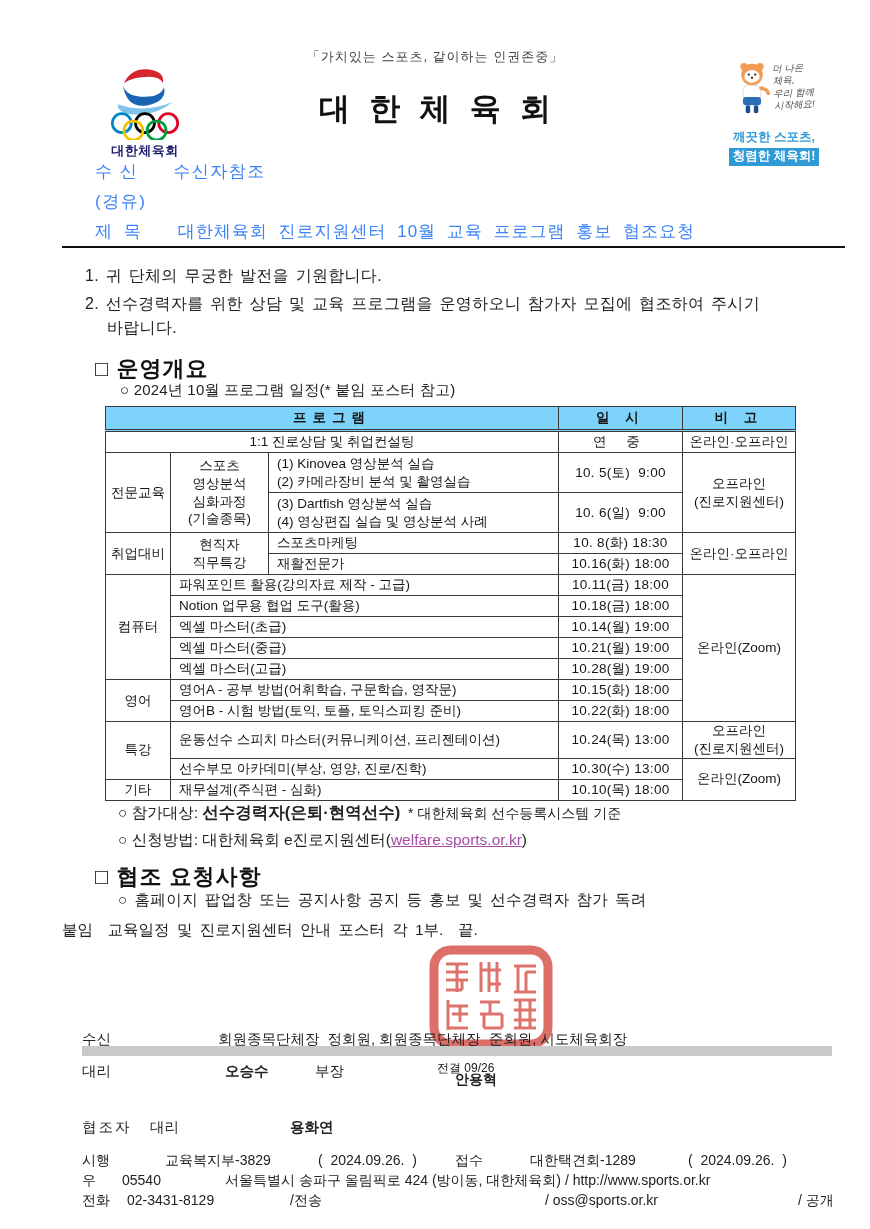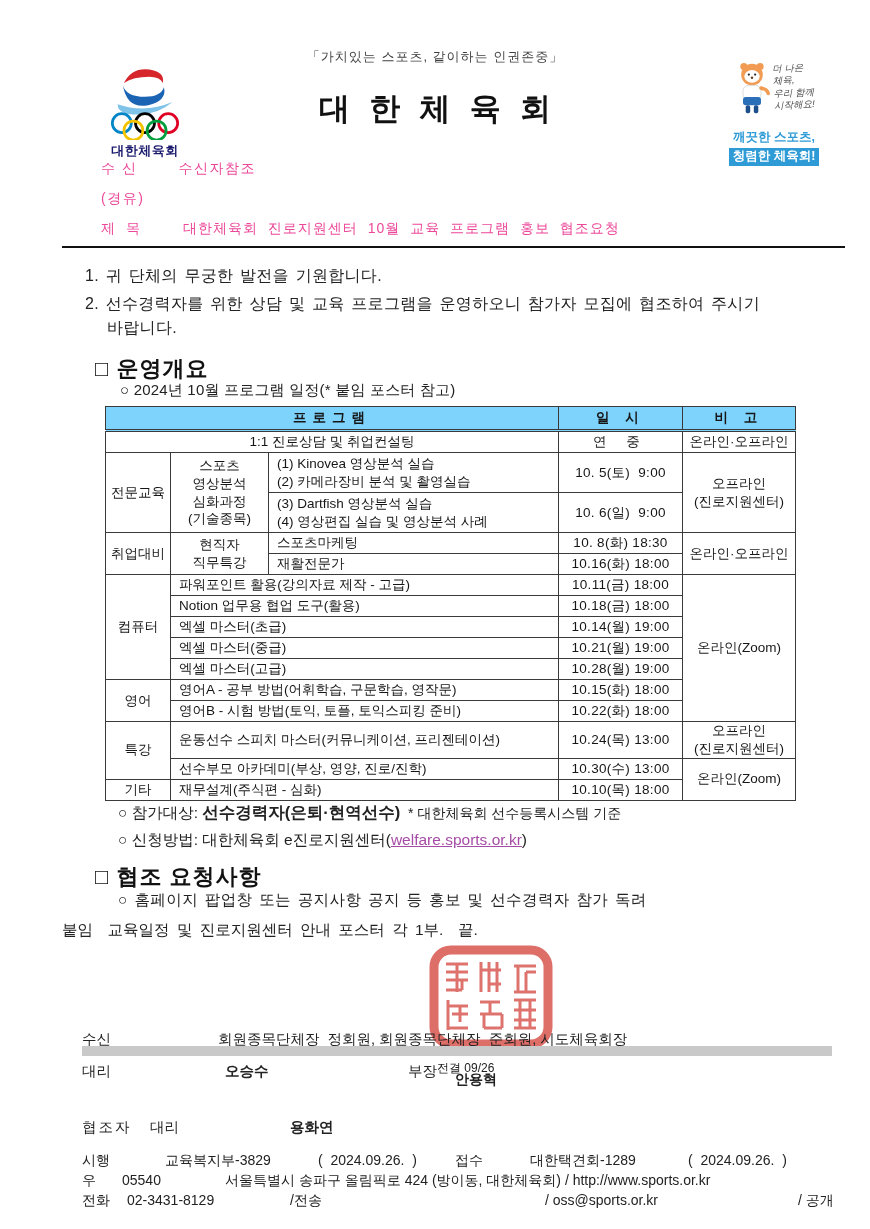--- a/index.html
+++ b/index.html
@@ -16,21 +16,21 @@
   .logo-caption { font-size:13px; font-weight:bold; color:#1a1a6e; margin-top:-2px; letter-spacing:0.5px; }
   .mascot { position:absolute; top:58px; left:708px; width:132px; text-align:center; }
   .mascot-top { display:flex; align-items:flex-start; justify-content:center; gap:3px; }
   .mascot-hand { font-size:9.5px; color:#4a4a4a; line-height:1.3; font-style:italic;
                  transform:rotate(-3deg); text-align:left; padding-top:4px; }
   .mascot-slogan1 { font-size:12.5px; font-weight:bold; margin-top:9px; }
   .mascot-slogan2 { display:inline-block; font-size:12.5px; font-weight:bold; color:#fff;
                     padding:0 4px 1px 4px; margin-top:1px; }
 
   
-  .meta { position:absolute; top:160px; left:101px; font-size:14px; letter-spacing:1.5px; color:#ec4899; }
+  .meta { position:absolute; top:160px; left:95px; font-size:17px; letter-spacing:1.5px; color:#3b82f6; }
   .meta-line { height:30px; }
   .meta-label { display:inline-block; min-width:58px; }
   .meta-gap { display:inline-block; width:14px; }
   .subject-line { letter-spacing:1px; word-spacing:5px; }
   .rule { position:absolute; top:246px; left:62px; width:783px; border-top:2.2px solid #111; }
 
   
   .para { position:absolute; left:85px; font-size:16px; line-height:1.5; color:#222;
           letter-spacing:0.3px; word-spacing:2px; }
   .p1 { top:264px; }
@@ -70,21 +70,21 @@
             font-size:30px; font-weight:bold; letter-spacing:6px; color:#111; }
   .stamp { position:absolute; top:944px; left:428px; width:126px; height:106px;
            mix-blend-mode:multiply; opacity:0.88; }
   .recipients { position:absolute; top:1030px; left:82px; font-size:14.5px; color:#222; }
   .recipients .lab { display:inline-block; width:136px; }
   .graybar { position:absolute; top:1046px; left:82px; width:750px; height:10px; background:#c9c9c9; }
   .approval { position:absolute; top:1062px; left:82px; font-size:14.5px; color:#222;
               display:flex; align-items:flex-start; }
   .approval .a-role { width:143px; }
   .approval .a-name { width:90px; font-weight:bold; }
-  .approval .a-rev  { width:122px;text-align:right; }
+  .approval .a-rev  { width:122px; }
   .appr-stack { font-size:12px; line-height:1.1; }
   .appr-stack .nm { font-size:14px; font-weight:bold; margin-left:18px; margin-top:-3px; }
   .coopline { position:absolute; top:1118px; left:82px; font-size:14.5px; color:#222; display:flex; }
   .coopline .c-lab { width:68px; letter-spacing:2px; }
   .coopline .c-role { width:140px; }
   .coopline .c-name { font-weight:bold; }
 
   
   .footer { position:absolute; top:1152px; left:82px; width:760px; font-size:14px; color:#222; }
   .f-row { display:flex; height:20px; white-space:nowrap; }

